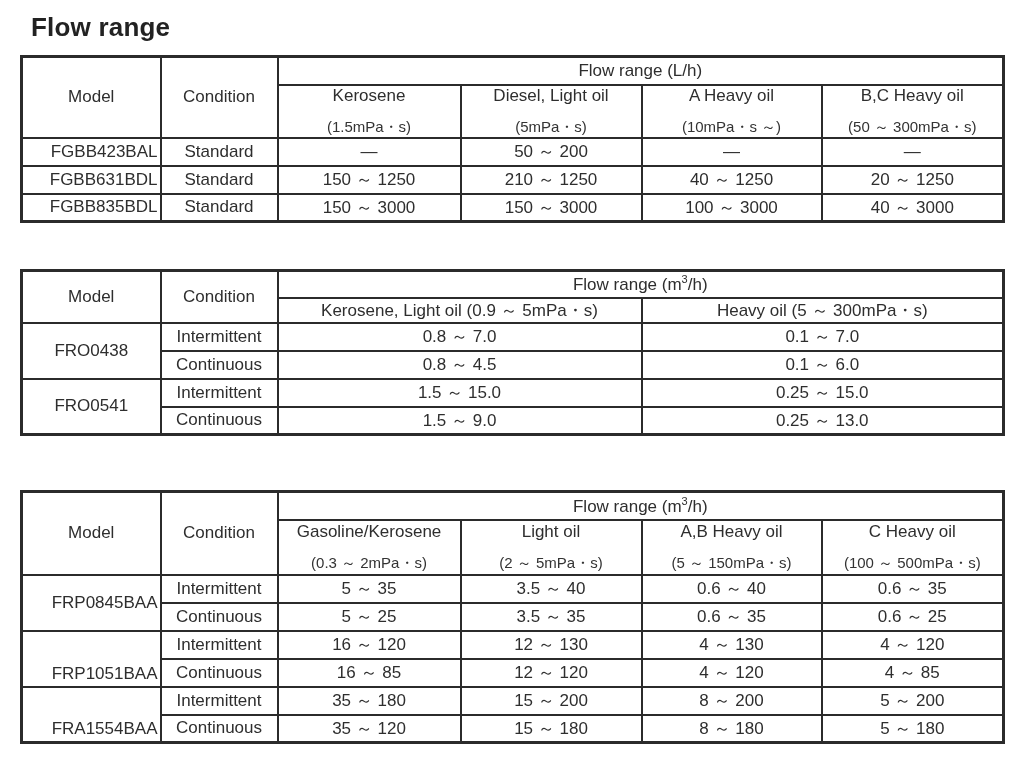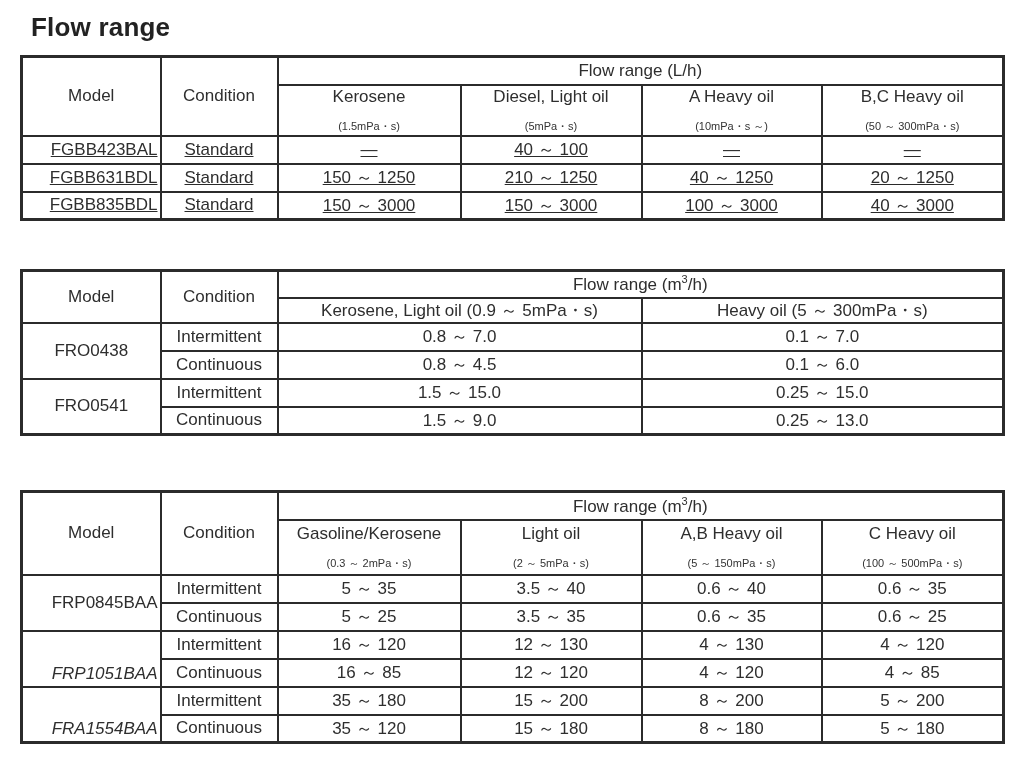--- a/index.html
+++ b/index.html
@@ -39,47 +39,46 @@
       vertical-align: middle;
       padding: 0;
       font-weight: normal;
       font-size: 17px;
       color: #2e2e2e;
       white-space: nowrap;
       overflow: hidden;
     }
     .sub {
       display: block;
-      font-size: 11px;
+      font-size: 15px;
       margin-top: 12px;
       color: #333;
     }
     .line1 {
       display: block;
     }
     #t1 { top: 55px; }
     #t2 { top: 269px; }
     #t3 { top: 490px; }
 
     #t1 .hr1 { height: 28px; }
     #t1 .hr2 { height: 51px; }
-    #t1 .dr { height: 28px; text-decoration: underline; }
+    #t1 .dr { height: 28px; }
 
     #t2 .hr1 { height: 27px; }
     #t2 .hr2 { height: 20px; }
     #t2 .dr { height: 28px; }
 
     #t3 .hr1 { height: 28px; }
     #t3 .hr2 { height: 55px; }
     #t3 .dr { height: 28px; }
 
     .model-bottom {
       vertical-align: bottom !important;
       padding-bottom: 2px !important;
-      font-style: italic;
     }
     .model-cell {
       text-align: right !important;
       padding-right: 2px !important;
       font-size: 17px;
     }
     .model-center { text-align: center !important; }
     .flow-caption sup { font-size: 11px; }
   </style>
 </head>
@@ -117,21 +116,21 @@
         </th>
     <th>
           <span class="line1">B,C Heavy oil</span>
           <span class="sub">(50 ～ 300mPa・s)</span>
         </th>
   </tr>
   <tr class="dr">
     <td class="model-cell">FGBB423BAL</td>
     <td>Standard</td>
     <td>―</td>
-    <td>40 ～ 100</td>
+    <td>50 ～ 200</td>
     <td>―</td>
     <td>―</td>
   </tr>
   <tr class="dr">
     <td class="model-cell">FGBB631BDL</td>
     <td>Standard</td>
     <td>150 ～ 1250</td>
     <td>210 ～ 1250</td>
     <td>40 ～ 1250</td>
     <td>20 ～ 1250</td>

